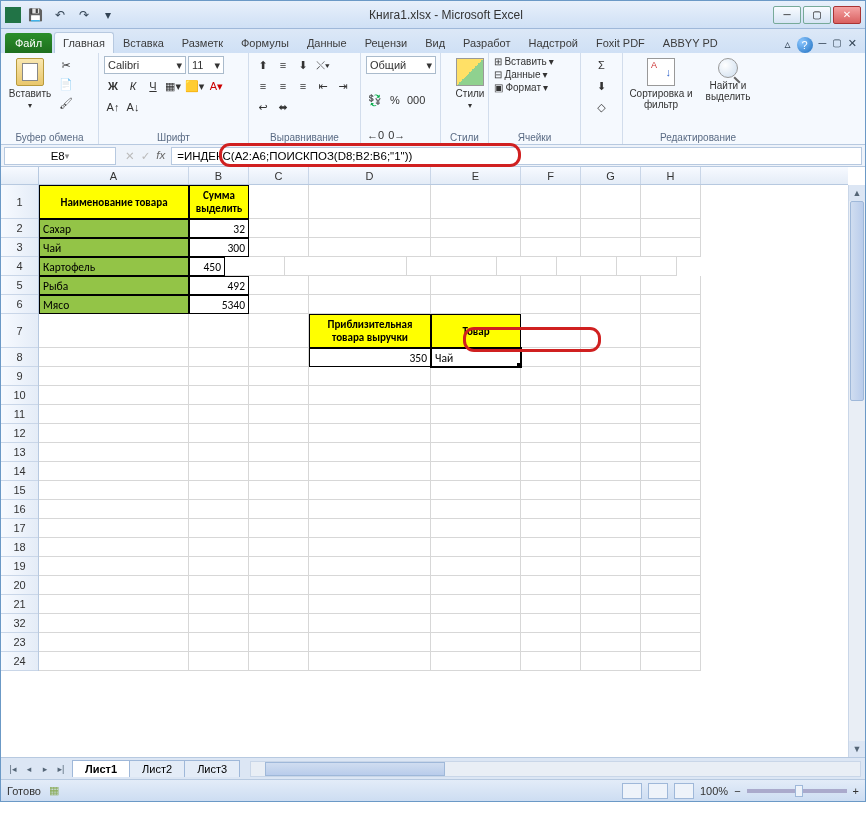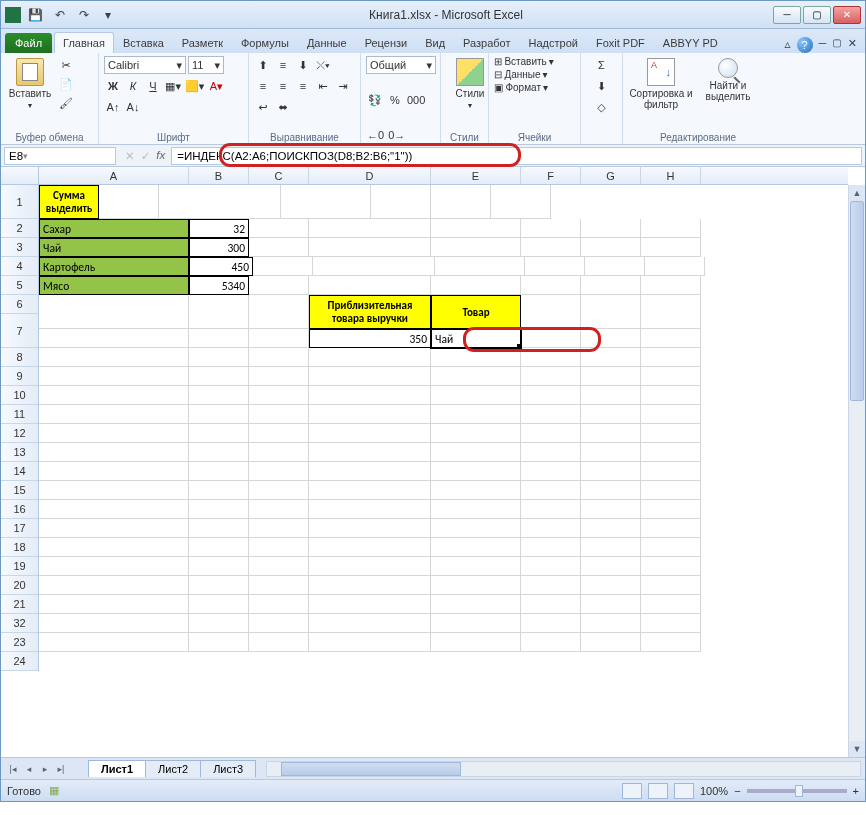--- a/index.html
+++ b/index.html
@@ -31,21 +31,21 @@
 .group-body { flex: 1; display: flex; align-items: flex-start; gap: 3px; }
 .big-btn { display: flex; flex-direction: column; align-items: center; width: 48px; font-size: 10px; text-align: center; gap: 2px; padding-top: 2px; }
 .big-btn .ico { width: 28px; height: 28px; }
 .small-row { display: flex; gap: 2px; align-items: center; }
 .small-btn { min-width: 18px; height: 18px; border: 1px solid transparent; display: flex; align-items: center; justify-content: center; font-size: 11px; }
 .combo { height: 18px; border: 1px solid #abc; background: #fff; font-size: 11px; padding: 0 3px; display: flex; align-items: center; justify-content: space-between; }
 .mini-stack { display: flex; flex-direction: column; gap: 1px; }
 
 
 .fx-row { height: 22px; background: #eef3fa; border-bottom: 1px solid #b7c9e0; display: flex; align-items: center; font-size: 11.5px; }
-.name-box { width: 112px; background: #fff; border: 1px solid #b7c9e0; margin: 0 3px; padding: 0 4px; height: 18px; display: flex; align-items: center; justify-content: flex-start; }
+.name-box { width: 112px; background: #fff; border: 1px solid #b7c9e0; margin: 0 3px; padding: 0 4px; height: 18px; display: flex; align-items: center; justify-content: center; }
 .fx-icons { display: flex; gap: 6px; padding: 0 6px; color: #666; }
 .formula-input { flex: 1; background: #fff; border: 1px solid #b7c9e0; height: 18px; padding: 0 5px; display: flex; align-items: center; font-family: Calibri, sans-serif; margin-right: 3px; }
 .red-oval { border: 3px solid #d02020; border-radius: 11px; position: absolute; pointer-events: none; }
 
 
 .grid-area { position: relative; background: #fff; height: 590px; overflow: hidden; }
 .col-headers { position: absolute; top: 0; left: 0; right: 17px; height: 18px; background: linear-gradient(#f7faff,#e4ecf7); display: flex; border-bottom: 1px solid #b7c9e0; }
 .corner { width: 38px; border-right: 1px solid #b7c9e0; }
 .col-h { border-right: 1px solid #c9d6e8; text-align: center; font-size: 11px; color: #333; line-height: 18px; }
 .row-headers { position: absolute; top: 18px; left: 0; width: 38px; background: linear-gradient(90deg,#f7faff,#e4ecf7); border-right: 1px solid #b7c9e0; }
@@ -332,20 +332,21 @@
         <div class="row-h">18</div>
         <div class="row-h">19</div>
         <div class="row-h">20</div>
         <div class="row-h">21</div>
         <div class="row-h">32</div>
         <div class="row-h">23</div>
         <div class="row-h">24</div>
       </div>
     <div class="cells" id="cells-holder">
         <div class="cell-row tall">
+          <div class="cell hdr-yellow" style="width: 150px; line-height: 13px; white-space: normal; font-size: 11px;">Наименование товара</div>
           <div class="cell hdr-yellow" style="width: 60px; line-height: 13px; white-space: normal; font-size: 11px;">Сумма выделить</div>
           <div class="cell " style="width: 60px;"></div>
           <div class="cell " style="width: 122px;"></div>
           <div class="cell " style="width: 90px;"></div>
           <div class="cell " style="width: 60px;"></div>
           <div class="cell " style="width: 60px;"></div>
           <div class="cell " style="width: 60px;"></div>
         </div>
         <div class="cell-row">
           <div class="cell green-cell" style="width: 150px;">Сахар</div>
@@ -362,21 +363,31 @@
           <div class="cell data-border num" style="width: 60px; padding-left: 46px;">300</div>
           <div class="cell " style="width: 60px;"></div>
           <div class="cell " style="width: 122px;"></div>
           <div class="cell " style="width: 90px;"></div>
           <div class="cell " style="width: 60px;"></div>
           <div class="cell " style="width: 60px;"></div>
           <div class="cell " style="width: 60px;"></div>
         </div>
         <div class="cell-row">
           <div class="cell green-cell" style="width: 150px;">Картофель</div>
-          <div class="cell data-border num" style="width: 64px;">450</div>
+          <div class="cell data-border num" style="width: 36px;">450</div>
+          <div class="cell " style="width: 60px;"></div>
+          <div class="cell " style="width: 122px;"></div>
+          <div class="cell " style="width: 90px;"></div>
+          <div class="cell " style="width: 60px;"></div>
+          <div class="cell " style="width: 60px;"></div>
+          <div class="cell " style="width: 60px;"></div>
+        </div>
+        <div class="cell-row">
+          <div class="cell green-cell" style="width: 150px;">Рыба</div>
+          <div class="cell data-border num" style="width: 60px;">492</div>
           <div class="cell " style="width: 60px;"></div>
           <div class="cell " style="width: 122px;"></div>
           <div class="cell " style="width: 90px;"></div>
           <div class="cell " style="width: 60px;"></div>
           <div class="cell " style="width: 60px;"></div>
           <div class="cell " style="width: 60px;"></div>
         </div>
         <div class="cell-row">
           <div class="cell green-cell" style="width: 150px;">Мясо</div>
           <div class="cell data-border num" style="width: 60px;">5340</div>
@@ -576,21 +587,21 @@
     <div class="red-oval" style="left:462px;top:160px;width:138px;height:25px"></div>
   </div>
 
   <div class="sheet-row">
     <div class="sheet-nav">
       <span>|◂</span>
       <span>◂</span>
       <span>▸</span>
       <span>▸|</span>
     </div>
-    <div id="sheet-tabs-holder" style="display:flex;margin-left:20px">
+    <div id="sheet-tabs-holder" style="display:flex;margin-left:4px">
         <div class="sheet-tab active">Лист1</div>
         <div class="sheet-tab">Лист2</div>
         <div class="sheet-tab">Лист3</div>
       </div>
     <div class="hscroll">
       <div class="thumb"></div>
     </div>
   </div>
 
   <div class="status">

